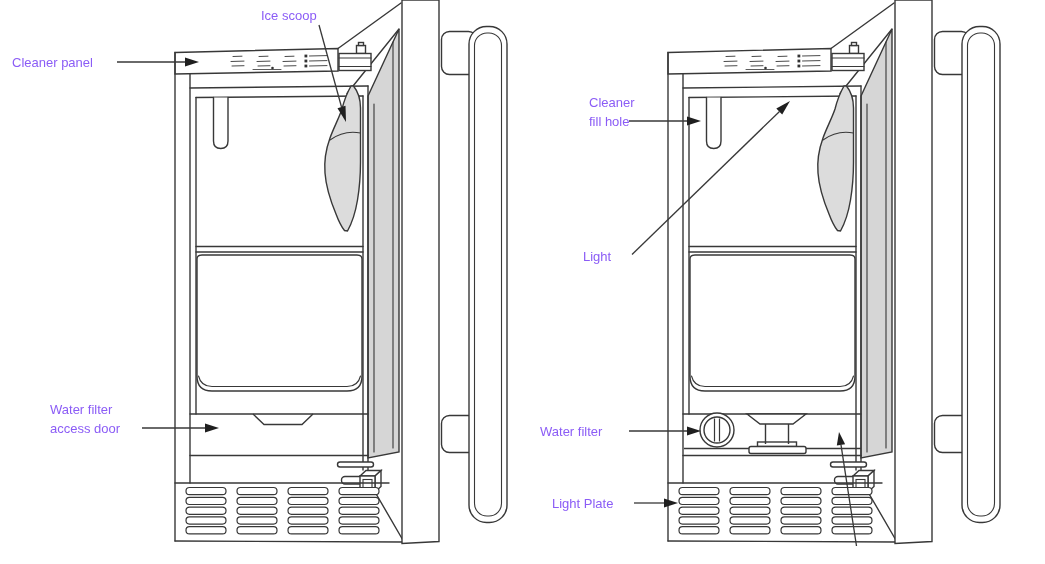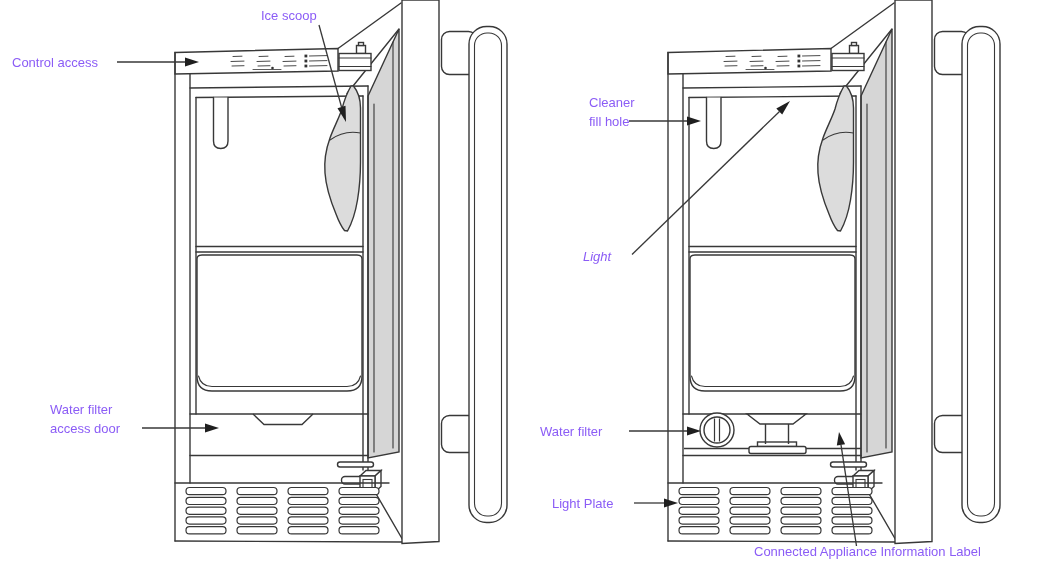--- a/index.html
+++ b/index.html
@@ -188,28 +188,27 @@
         <path d="M634,503 L664,503"></path>
           <polygon points="678,503 664,498.5 664,507.5" fill="#1f1f1f" stroke="none"></polygon>
       </g>
       <g>
         <path d="M856.5,546 L841,444.9"></path>
           <polygon points="839,432 845.1,444.2 836.8,445.5" fill="#1f1f1f" stroke="none"></polygon>
       </g>
     </g>
   </svg>
 
-  <div class="callout" style="left:12px;top:53px;">Control access</div>
+  <div class="callout" style="left:12px;top:53px;">Cleaner panel</div>
   <div class="callout" style="left:261px;top:6px;">Ice scoop</div>
   <div class="callout" style="left:50px;top:400px;">
     <div>Water filter</div>
     <div>access door</div>
   </div>
   <div class="callout" style="left:553px;top:93px;margin-left:36px;">
     <div>Cleaner</div>
     <div>fill hole</div>
   </div>
-  <div class="callout" style="left:583px;top:247px;font-style:italic;">Light</div>
+  <div class="callout" style="left:583px;top:247px;">Light</div>
   <div class="callout" style="left:540px;top:422px;">Water filter</div>
   <div class="callout" style="left:552px;top:494px;">Light Plate</div>
-  <div class="callout" style="left:754px;top:542px;">Connected Appliance Information Label</div>
 
 </div>
 
 </body></html>

